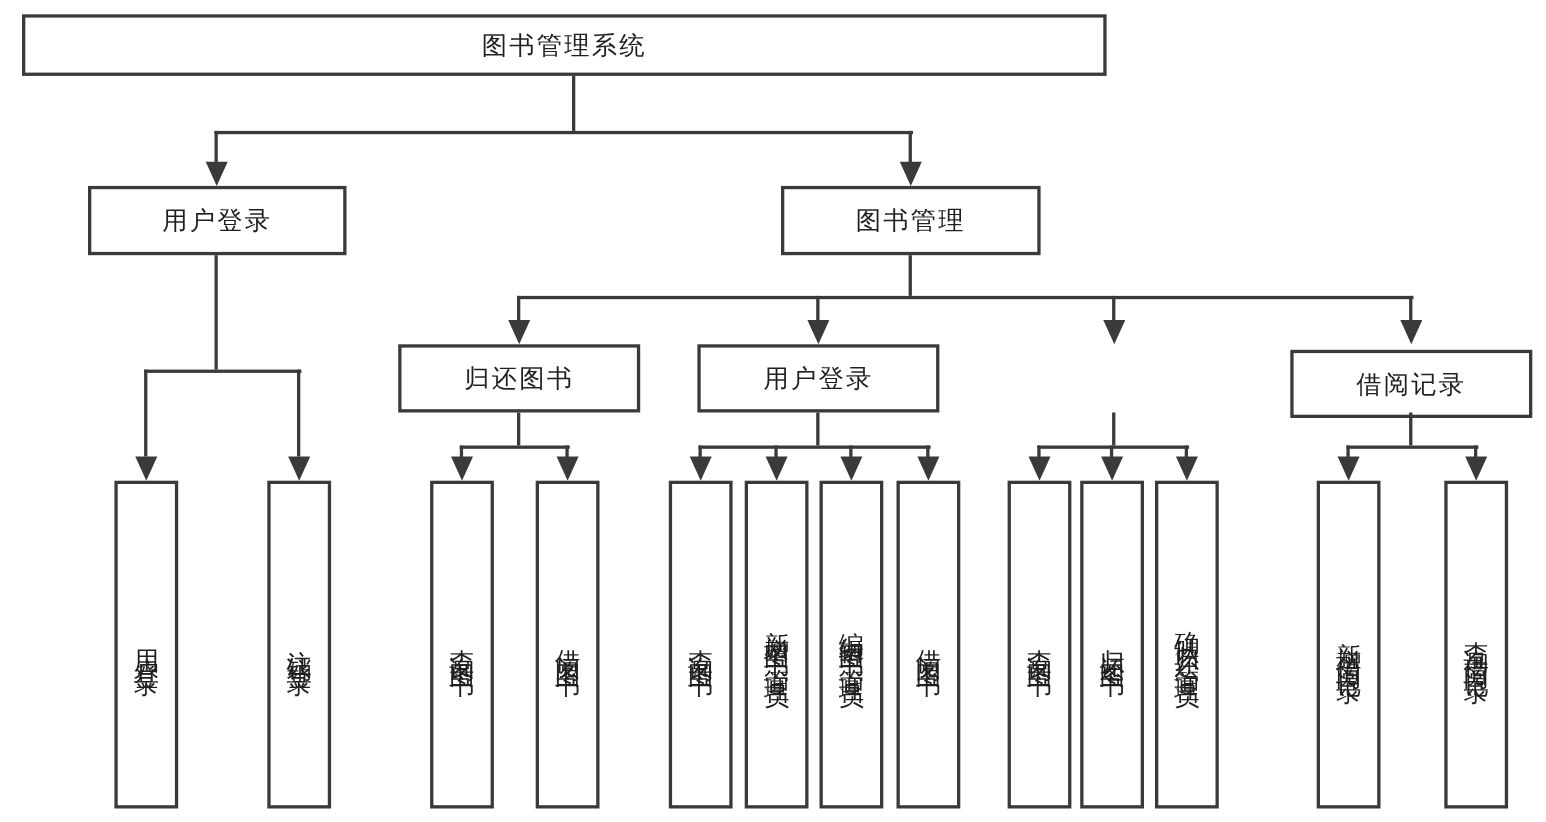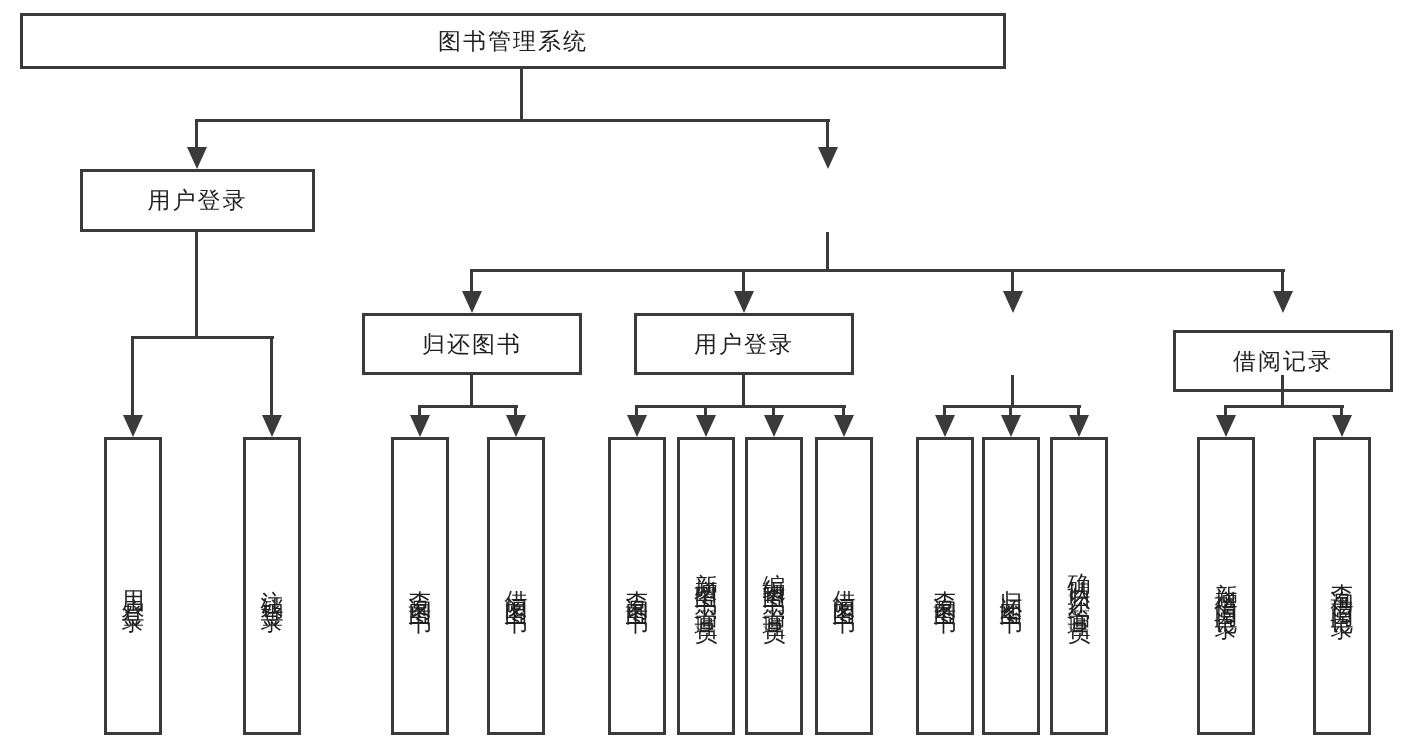--- a/index.html
+++ b/index.html
@@ -79,20 +79,23 @@
 
   <div class="vline" style="left:520px; top:69px; height:50px;"></div>
   <div class="hline" style="left:195px; top:119px; width:635px;"></div>
   <div class="vline" style="left:195px; top:119px; height:31px;"></div>
   <div class="vline" style="left:826px; top:119px; height:31px;"></div>
   <div class="arrow" style="left:187px; top:147px;"></div>
   <div class="arrow" style="left:818px; top:147px;"></div>
 
   <div class="box" style="left:80px; top:169px; width:235px; height:63px;">
     <span class="hlabel">用户登录</span>
+  </div>
+  <div class="box" style="left:710px; top:169px; width:236px; height:63px;">
+    <span class="hlabel">图书管理</span>
   </div>
 
   <div class="vline" style="left:195px; top:232px; height:104px;"></div>
   <div class="hline" style="left:131px; top:336px; width:143px;"></div>
   <div class="vline" style="left:131px; top:336px; height:79px;"></div>
   <div class="vline" style="left:270px; top:336px; height:79px;"></div>
   <div class="arrow" style="left:123px; top:415px;"></div>
   <div class="arrow" style="left:262px; top:415px;"></div>
 
   <div class="vline" style="left:826px; top:232px; height:37px;"></div>
@@ -105,21 +108,21 @@
   <div class="arrow" style="left:734px; top:291px;"></div>
   <div class="arrow" style="left:1003px; top:291px;"></div>
   <div class="arrow" style="left:1273px; top:291px;"></div>
 
   <div class="box" style="left:362px; top:313px; width:220px; height:62px;">
     <span class="hlabel">归还图书</span>
   </div>
   <div class="box" style="left:634px; top:313px; width:220px; height:62px;">
     <span class="hlabel">用户登录</span>
   </div>
-  <div class="box" style="left:1173px; top:330px; width:220px; height:62px;">
+  <div class="box" style="left:1173px; top:318px; width:220px; height:62px;">
     <span class="hlabel">借阅记录</span>
   </div>
 
   <div class="vline" style="left:470px; top:375px; height:30px;"></div>
   <div class="hline" style="left:418px; top:405px; width:100px;"></div>
   <div class="vline" style="left:418px; top:405px; height:12px;"></div>
   <div class="vline" style="left:514px; top:405px; height:12px;"></div>
   <div class="arrow" style="left:410px; top:415px;"></div>
   <div class="arrow" style="left:506px; top:415px;"></div>
 

